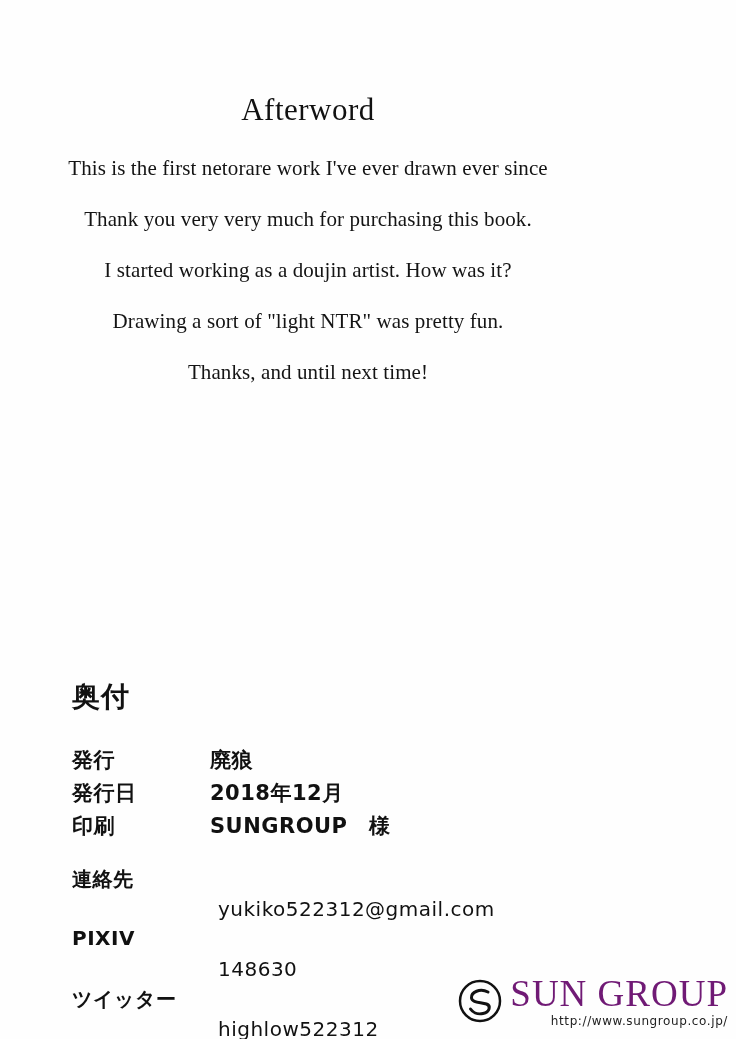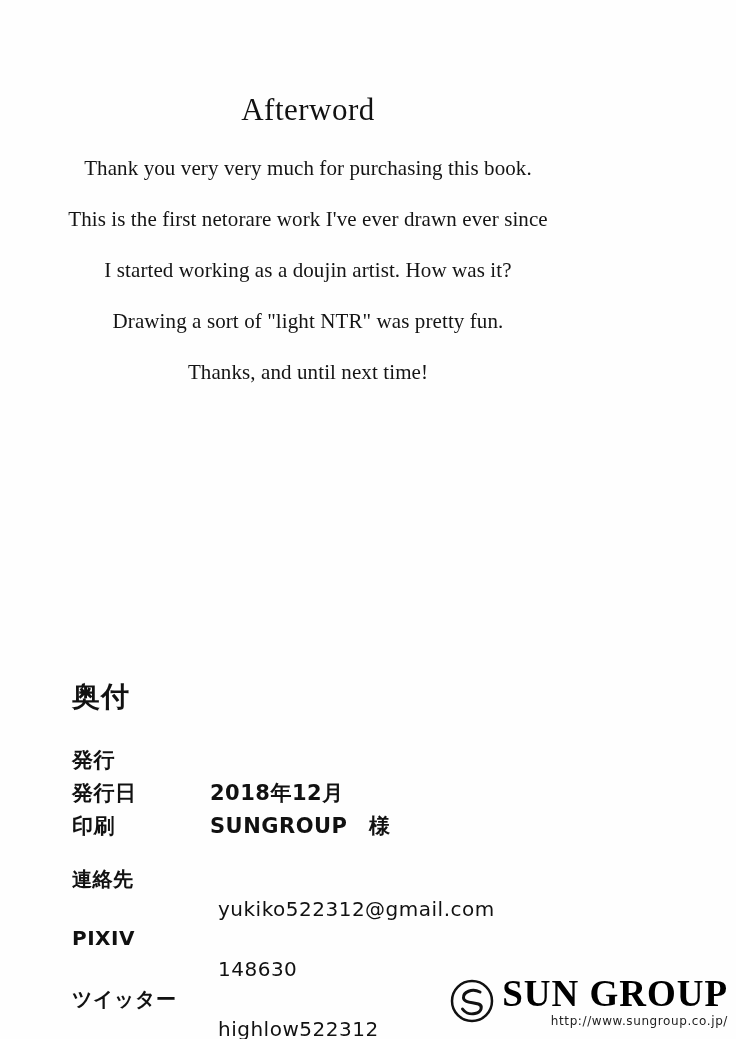--- a/index.html
+++ b/index.html
@@ -111,52 +111,53 @@
   }
   .logo-text-wrap {
     display: flex;
     flex-direction: column;
     align-items: flex-end;
     line-height: 1;
   }
   .logo-word {
     font-family: "Liberation Serif", serif;
     font-size: 37px;
-    font-weight: bold;
+    font-weight: normal;
     letter-spacing: 1px;
-    color: #000000;
+    color: #701a75;
   }
   .logo-url {
     font-family: "DejaVu Sans", sans-serif;
     font-size: 12px;
     letter-spacing: 0.6px;
     color: #222;
     margin-top: 3px;
   }
 </style>
 </head>
 <body>
 
 <div class="page">
 
   <section class="afterword">
     <h1 class="afterword-title">Afterword</h1>
+    <p class="afterword-line">This is the first netorare work I've ever drawn ever since</p>
     <p class="afterword-line">Thank you very very much for purchasing this book.</p>
-    <p class="afterword-line">This is the first netorare work I've ever drawn ever since</p>
     <p class="afterword-line">I started working as a doujin artist. How was it?</p>
     <p class="afterword-line">Drawing a sort of "light NTR" was pretty fun.</p>
     <p class="afterword-line">Thanks, and until next time!</p>
   </section>
 
   <section class="colophon">
     <h2 class="colophon-heading">奥付</h2>
 
     <div class="colophon-group group-1">
       <div class="colophon-row">
         <span class="c-label">発行</span>
+        <span class="c-value">廃狼</span>
       </div>
       <div class="colophon-row">
         <span class="c-label">発行日</span>
         <span class="c-value">2018年12月</span>
       </div>
       <div class="colophon-row">
         <span class="c-label">印刷</span>
         <span class="c-value">SUNGROUP　様</span>
       </div>
     </div>

